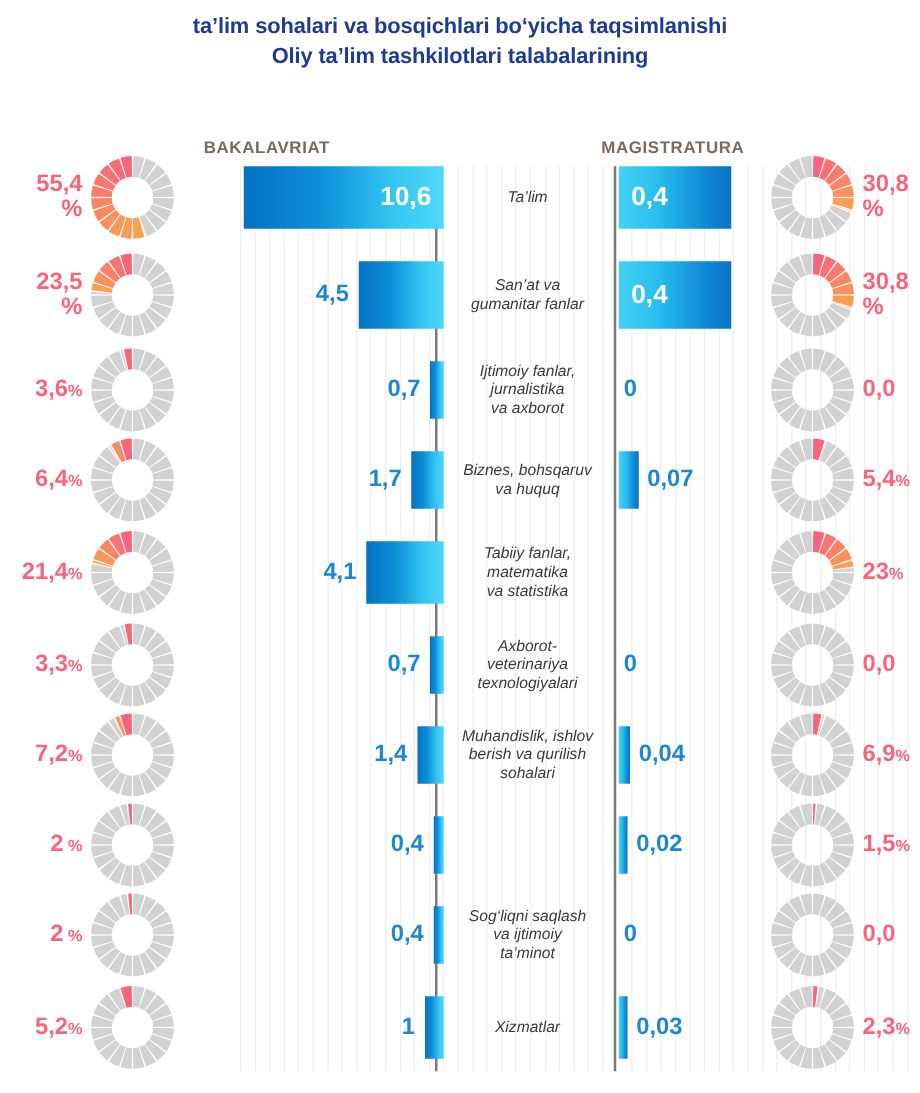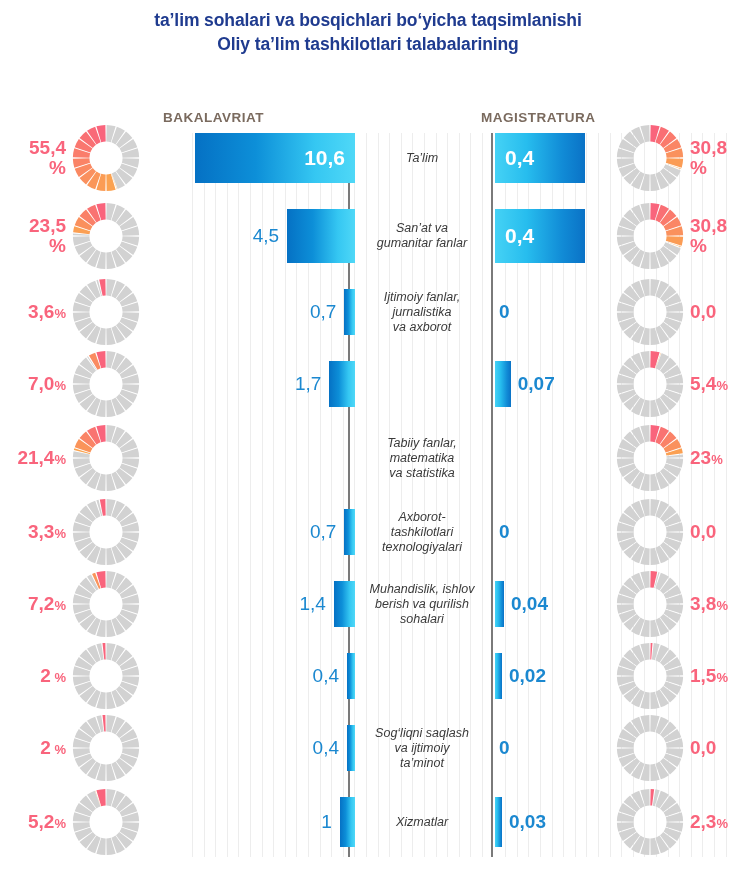--- a/index.html
+++ b/index.html
@@ -56,21 +56,21 @@
     position:absolute;right:381px; 
     top:50%;transform:translateY(-50%);
     background:linear-gradient(to right,#0571c4 0%,#0d8fd8 38%,#35c7f2 75%,#4fd8f7 100%);
   }
   .bar-left .bar-val{
     position:absolute;right:10px;top:50%;transform:translateY(-50%);
     color:#ffffff;font-size:21px;font-weight:bold;white-space:nowrap;
   }
   .bar-left .bar-val-out{
     position:absolute;right:100%;margin-right:8px;top:50%;transform:translateY(-50%);
-    color:#1B88D0;font-size:19px;font-weight:normal;white-space:nowrap;
+    color:#1B88D0;font-size:19px;font-weight:bold;white-space:nowrap;
   }
 
   
   .bar-right{
     position:absolute;left:495px;
     top:50%;transform:translateY(-50%);
     background:linear-gradient(to right,#45d2f5 0%,#27bdee 35%,#118bd6 75%,#0a72c6 100%);
   }
   .bar-right .bar-val{
     position:absolute;left:10px;top:50%;transform:translateY(-50%);
@@ -336,21 +336,21 @@
           <path d="M5.986575133350065,63.37230090551964 A46,46 0 0,1 4.008477242404368,50.883082350385756 L27.004238621202184,50.44154117519288 A23,23 0 0,0 27.993287566675033,56.68615045275982 Z" fill="#d2d2d2"></path>
           <path d="M4.008477242404368,49.11691764961425 A46,46 0 0,1 5.986575133350051,36.6276990944804 L27.993287566675026,43.313849547240196 A23,23 0 0,0 27.004238621202184,49.558458824807126 Z" fill="#d2d2d2"></path>
           <path d="M6.5323500407535775,34.94797664696122 A46,46 0 0,1 12.273013709806463,23.681289821506283 L31.13650685490323,36.84064491075314 A23,23 0 0,0 28.26617502037679,42.47398832348061 Z" fill="#d2d2d2"></path>
           <path d="M13.311139274039483,22.252432563717004 A46,46 0 0,1 22.25243256371698,13.311139274039505 L36.12621628185849,31.655569637019752 A23,23 0 0,0 31.65556963701974,36.126216281858504 Z" fill="#d2d2d2"></path>
           <path d="M23.68128982150627,12.27301370980647 A46,46 0 0,1 34.94797664696119,6.532350040753592 L42.4739883234806,28.266175020376796 A23,23 0 0,0 36.840644910753134,31.136506854903235 Z" fill="#d2d2d2"></path>
           <path d="M36.62769909448036,5.986575133350065 A46,46 0 0,1 49.11691764961424,4.008477242404368 L49.55845882480712,27.004238621202184 A23,23 0 0,0 43.31384954724018,27.993287566675033 Z" fill="#d2d2d2"></path>
         </svg></div>
       <div class="pct pct-right"><span class="num">0,0</span></div>
     </div>
     <div class="row" style="height: 72px;">
-      <div class="pct pct-left"><span class="num">7,0</span><span class="sym">%</span></div>
+      <div class="pct pct-left"><span class="num">6,4</span><span class="sym">%</span></div>
       <div class="donut donut-left"><svg viewBox="0 0 100 100" width="72" height="72">
           <path d="M36.62769909448036,5.986575133350065 A46,46 0 0,1 49.11691764961424,4.008477242404368 L49.55845882480712,27.004238621202184 A23,23 0 0,0 43.31384954724018,27.993287566675033 Z" fill="rgb(249,100,124)"></path>
           <path d="M26.34955221796595,10.5455158478877 A46,46 0 0,1 34.94797664696119,6.532350040753592 L42.4739883234806,28.266175020376796 A23,23 0 0,0 38.174776108982975,30.27275792394385 Z" fill="rgb(250,139,97)"></path>
           <path d="M23.68128982150627,12.27301370980647 A46,46 0 0,1 24.852413369629637,11.482485974974736 L37.426206684814815,30.741242987487368 A23,23 0 0,0 36.840644910753134,31.136506854903235 Z" fill="#d2d2d2"></path>
           <path d="M13.311139274039483,22.252432563717004 A46,46 0 0,1 22.25243256371698,13.311139274039505 L36.12621628185849,31.655569637019752 A23,23 0 0,0 31.65556963701974,36.126216281858504 Z" fill="#d2d2d2"></path>
           <path d="M6.5323500407535775,34.94797664696122 A46,46 0 0,1 12.273013709806463,23.681289821506283 L31.13650685490323,36.84064491075314 A23,23 0 0,0 28.26617502037679,42.47398832348061 Z" fill="#d2d2d2"></path>
           <path d="M4.008477242404368,49.11691764961425 A46,46 0 0,1 5.986575133350051,36.6276990944804 L27.993287566675026,43.313849547240196 A23,23 0 0,0 27.004238621202184,49.558458824807126 Z" fill="#d2d2d2"></path>
           <path d="M5.986575133350065,63.37230090551964 A46,46 0 0,1 4.008477242404368,50.883082350385756 L27.004238621202184,50.44154117519288 A23,23 0 0,0 27.993287566675033,56.68615045275982 Z" fill="#d2d2d2"></path>
           <path d="M12.273013709806492,76.31871017849376 A46,46 0 0,1 6.532350040753585,65.05202335303879 L28.266175020376792,57.526011676519396 A23,23 0 0,0 31.136506854903246,63.15935508924688 Z" fill="#d2d2d2"></path>
           <path d="M22.252432563717004,86.68886072596051 A46,46 0 0,1 13.311139274039483,77.74756743628299 L31.65556963701974,63.873783718141496 A23,23 0 0,0 36.126216281858504,68.34443036298026 Z" fill="#d2d2d2"></path>
@@ -362,20 +362,24 @@
           <path d="M93.46764995924642,65.05202335303878 A46,46 0 0,1 87.72698629019351,76.31871017849375 L68.86349314509675,63.15935508924687 A23,23 0 0,0 71.73382497962321,57.52601167651939 Z" fill="#d2d2d2"></path>
           <path d="M95.99152275759563,50.88308235038572 A46,46 0 0,1 94.01342486664994,63.372300905519616 L72.00671243332496,56.68615045275981 A23,23 0 0,0 72.99576137879782,50.44154117519286 Z" fill="#d2d2d2"></path>
           <path d="M94.01342486664994,36.627699094480384 A46,46 0 0,1 95.99152275759563,49.11691764961428 L72.99576137879782,49.55845882480714 A23,23 0 0,0 72.00671243332496,43.31384954724019 Z" fill="#d2d2d2"></path>
           <path d="M87.72698629019351,23.681289821506258 A46,46 0 0,1 93.46764995924642,34.94797664696122 L71.73382497962321,42.47398832348061 A23,23 0 0,0 68.86349314509675,36.84064491075313 Z" fill="#d2d2d2"></path>
           <path d="M77.74756743628299,13.31113927403949 A46,46 0 0,1 86.68886072596052,22.252432563717004 L68.34443036298026,36.126216281858504 A23,23 0 0,0 63.873783718141496,31.655569637019745 Z" fill="#d2d2d2"></path>
           <path d="M65.05202335303878,6.5323500407535775 A46,46 0 0,1 76.31871017849375,12.273013709806484 L63.15935508924687,31.136506854903242 A23,23 0 0,0 57.52601167651939,28.26617502037679 Z" fill="#d2d2d2"></path>
           <path d="M50.88308235038572,4.008477242404368 A46,46 0 0,1 63.37230090551962,5.986575133350058 L56.68615045275981,27.99328756667503 A23,23 0 0,0 50.44154117519286,27.004238621202184 Z" fill="#d2d2d2"></path>
         </svg></div>
       <div class="bar-left" style="width: 25.6604px; height: 46px;">
         <span class="bar-val-out">1,7</span>
+      </div>
+      <div class="cat-label">
+        <div>Biznes, bohsqaruv</div>
+        <div>va huquq</div>
       </div>
       <div class="bar-right" style="width: 15.75px; height: 46px;">
         <span class="bar-val-out">0,07</span>
       </div>
       <div class="donut donut-right"><svg viewBox="0 0 100 100" width="72" height="72">
           <path d="M50.88308235038572,4.008477242404368 A46,46 0 0,1 63.37230090551962,5.986575133350058 L56.68615045275981,27.99328756667503 A23,23 0 0,0 50.44154117519286,27.004238621202184 Z" fill="rgb(249,100,124)"></path>
           <path d="M65.05202335303878,6.5323500407535775 A46,46 0 0,1 65.43077220851173,6.6653571717843505 L57.71538610425586,28.332678585892175 A23,23 0 0,0 57.52601167651939,28.26617502037679 Z" fill="rgb(251,164,80)"></path>
           <path d="M66.13961595492933,6.92433637391769 A46,46 0 0,1 76.31871017849375,12.273013709806484 L63.15935508924687,31.136506854903242 A23,23 0 0,0 58.06980797746466,28.462168186958845 Z" fill="#d2d2d2"></path>
           <path d="M77.74756743628299,13.31113927403949 A46,46 0 0,1 86.68886072596052,22.252432563717004 L68.34443036298026,36.126216281858504 A23,23 0 0,0 63.873783718141496,31.655569637019745 Z" fill="#d2d2d2"></path>
           <path d="M87.72698629019351,23.681289821506258 A46,46 0 0,1 93.46764995924642,34.94797664696122 L71.73382497962321,42.47398832348061 A23,23 0 0,0 68.86349314509675,36.84064491075313 Z" fill="#d2d2d2"></path>
@@ -416,20 +420,23 @@
           <path d="M76.31871017849375,87.72698629019351 A46,46 0 0,1 65.05202335303878,93.46764995924642 L57.52601167651939,71.73382497962321 A23,23 0 0,0 63.15935508924687,68.86349314509675 Z" fill="#d2d2d2"></path>
           <path d="M86.68886072596052,77.74756743628299 A46,46 0 0,1 77.74756743628299,86.68886072596052 L63.873783718141496,68.34443036298026 A23,23 0 0,0 68.34443036298026,63.873783718141496 Z" fill="#d2d2d2"></path>
           <path d="M93.46764995924642,65.05202335303878 A46,46 0 0,1 87.72698629019351,76.31871017849375 L68.86349314509675,63.15935508924687 A23,23 0 0,0 71.73382497962321,57.52601167651939 Z" fill="#d2d2d2"></path>
           <path d="M95.99152275759563,50.88308235038572 A46,46 0 0,1 94.01342486664994,63.372300905519616 L72.00671243332496,56.68615045275981 A23,23 0 0,0 72.99576137879782,50.44154117519286 Z" fill="#d2d2d2"></path>
           <path d="M94.01342486664994,36.627699094480384 A46,46 0 0,1 95.99152275759563,49.11691764961428 L72.99576137879782,49.55845882480714 A23,23 0 0,0 72.00671243332496,43.31384954724019 Z" fill="#d2d2d2"></path>
           <path d="M87.72698629019351,23.681289821506258 A46,46 0 0,1 93.46764995924642,34.94797664696122 L71.73382497962321,42.47398832348061 A23,23 0 0,0 68.86349314509675,36.84064491075313 Z" fill="#d2d2d2"></path>
           <path d="M77.74756743628299,13.31113927403949 A46,46 0 0,1 86.68886072596052,22.252432563717004 L68.34443036298026,36.126216281858504 A23,23 0 0,0 63.873783718141496,31.655569637019745 Z" fill="#d2d2d2"></path>
           <path d="M65.05202335303878,6.5323500407535775 A46,46 0 0,1 76.31871017849375,12.273013709806484 L63.15935508924687,31.136506854903242 A23,23 0 0,0 57.52601167651939,28.26617502037679 Z" fill="#d2d2d2"></path>
           <path d="M50.88308235038572,4.008477242404368 A46,46 0 0,1 63.37230090551962,5.986575133350058 L56.68615045275981,27.99328756667503 A23,23 0 0,0 50.44154117519286,27.004238621202184 Z" fill="#d2d2d2"></path>
         </svg></div>
+      <div class="bar-left" style="width: 61.8868px; height: 50px;">
+        <span class="bar-val-out">4,1</span>
+      </div>
       <div class="cat-label">
         <div>Tabiiy fanlar,</div>
         <div>matematika</div>
         <div>va statistika</div>
       </div>
       <div class="donut donut-right"><svg viewBox="0 0 100 100" width="72" height="72">
           <path d="M50.88308235038572,4.008477242404368 A46,46 0 0,1 63.37230090551962,5.986575133350058 L56.68615045275981,27.99328756667503 A23,23 0 0,0 50.44154117519286,27.004238621202184 Z" fill="rgb(249,100,124)"></path>
           <path d="M65.05202335303878,6.5323500407535775 A46,46 0 0,1 76.31871017849375,12.273013709806484 L63.15935508924687,31.136506854903242 A23,23 0 0,0 57.52601167651939,28.26617502037679 Z" fill="rgb(249,115,114)"></path>
           <path d="M77.74756743628299,13.31113927403949 A46,46 0 0,1 86.68886072596052,22.252432563717004 L68.34443036298026,36.126216281858504 A23,23 0 0,0 63.873783718141496,31.655569637019745 Z" fill="rgb(250,130,103)"></path>
           <path d="M87.72698629019351,23.681289821506258 A46,46 0 0,1 93.46764995924642,34.94797664696122 L71.73382497962321,42.47398832348061 A23,23 0 0,0 68.86349314509675,36.84064491075313 Z" fill="rgb(250,145,93)"></path>
@@ -476,21 +483,21 @@
           <path d="M87.72698629019351,23.681289821506258 A46,46 0 0,1 93.46764995924642,34.94797664696122 L71.73382497962321,42.47398832348061 A23,23 0 0,0 68.86349314509675,36.84064491075313 Z" fill="#d2d2d2"></path>
           <path d="M77.74756743628299,13.31113927403949 A46,46 0 0,1 86.68886072596052,22.252432563717004 L68.34443036298026,36.126216281858504 A23,23 0 0,0 63.873783718141496,31.655569637019745 Z" fill="#d2d2d2"></path>
           <path d="M65.05202335303878,6.5323500407535775 A46,46 0 0,1 76.31871017849375,12.273013709806484 L63.15935508924687,31.136506854903242 A23,23 0 0,0 57.52601167651939,28.26617502037679 Z" fill="#d2d2d2"></path>
           <path d="M50.88308235038572,4.008477242404368 A46,46 0 0,1 63.37230090551962,5.986575133350058 L56.68615045275981,27.99328756667503 A23,23 0 0,0 50.44154117519286,27.004238621202184 Z" fill="#d2d2d2"></path>
         </svg></div>
       <div class="bar-left" style="width: 10.566px; height: 46px;">
         <span class="bar-val-out">0,7</span>
       </div>
       <div class="cat-label">
         <div>Axborot-</div>
-        <div>tashkilotlari</div>
+        <div>veterinariya</div>
         <div>texnologiyalari</div>
       </div>
       <div class="bar-right" style="width: 0px; height: 46px; background: transparent;">
         <span class="bar-val-out" style="margin-left: 4px;">0</span>
       </div>
       <div class="donut donut-right"><svg viewBox="0 0 100 100" width="72" height="72">
           <path d="M50.88308235038572,4.008477242404368 A46,46 0 0,1 63.37230090551962,5.986575133350058 L56.68615045275981,27.99328756667503 A23,23 0 0,0 50.44154117519286,27.004238621202184 Z" fill="#d2d2d2"></path>
           <path d="M65.05202335303878,6.5323500407535775 A46,46 0 0,1 76.31871017849375,12.273013709806484 L63.15935508924687,31.136506854903242 A23,23 0 0,0 57.52601167651939,28.26617502037679 Z" fill="#d2d2d2"></path>
           <path d="M77.74756743628299,13.31113927403949 A46,46 0 0,1 86.68886072596052,22.252432563717004 L68.34443036298026,36.126216281858504 A23,23 0 0,0 63.873783718141496,31.655569637019745 Z" fill="#d2d2d2"></path>
           <path d="M87.72698629019351,23.681289821506258 A46,46 0 0,1 93.46764995924642,34.94797664696122 L71.73382497962321,42.47398832348061 A23,23 0 0,0 68.86349314509675,36.84064491075313 Z" fill="#d2d2d2"></path>
@@ -565,21 +572,21 @@
           <path d="M34.94797664696124,93.46764995924642 A46,46 0 0,1 23.681289821506248,87.72698629019351 L36.84064491075313,68.86349314509675 A23,23 0 0,0 42.47398832348062,71.73382497962321 Z" fill="#d2d2d2"></path>
           <path d="M22.252432563717004,86.68886072596051 A46,46 0 0,1 13.311139274039483,77.74756743628299 L31.65556963701974,63.873783718141496 A23,23 0 0,0 36.126216281858504,68.34443036298026 Z" fill="#d2d2d2"></path>
           <path d="M12.273013709806492,76.31871017849376 A46,46 0 0,1 6.532350040753585,65.05202335303879 L28.266175020376792,57.526011676519396 A23,23 0 0,0 31.136506854903246,63.15935508924688 Z" fill="#d2d2d2"></path>
           <path d="M5.986575133350065,63.37230090551964 A46,46 0 0,1 4.008477242404368,50.883082350385756 L27.004238621202184,50.44154117519288 A23,23 0 0,0 27.993287566675033,56.68615045275982 Z" fill="#d2d2d2"></path>
           <path d="M4.008477242404368,49.11691764961425 A46,46 0 0,1 5.986575133350051,36.6276990944804 L27.993287566675026,43.313849547240196 A23,23 0 0,0 27.004238621202184,49.558458824807126 Z" fill="#d2d2d2"></path>
           <path d="M6.5323500407535775,34.94797664696122 A46,46 0 0,1 12.273013709806463,23.681289821506283 L31.13650685490323,36.84064491075314 A23,23 0 0,0 28.26617502037679,42.47398832348061 Z" fill="#d2d2d2"></path>
           <path d="M13.311139274039483,22.252432563717004 A46,46 0 0,1 22.25243256371698,13.311139274039505 L36.12621628185849,31.655569637019752 A23,23 0 0,0 31.65556963701974,36.126216281858504 Z" fill="#d2d2d2"></path>
           <path d="M23.68128982150627,12.27301370980647 A46,46 0 0,1 34.94797664696119,6.532350040753592 L42.4739883234806,28.266175020376796 A23,23 0 0,0 36.840644910753134,31.136506854903235 Z" fill="#d2d2d2"></path>
           <path d="M36.62769909448036,5.986575133350065 A46,46 0 0,1 49.11691764961424,4.008477242404368 L49.55845882480712,27.004238621202184 A23,23 0 0,0 43.31384954724018,27.993287566675033 Z" fill="#d2d2d2"></path>
         </svg></div>
-      <div class="pct pct-right"><span class="num">3,8</span><span class="sym">%</span></div>
+      <div class="pct pct-right"><span class="num">6,9</span><span class="sym">%</span></div>
     </div>
     <div class="row" style="height: 72px;">
       <div class="pct pct-left"><span class="num">2</span><span class="sym"> %</span></div>
       <div class="donut donut-left"><svg viewBox="0 0 100 100" width="72" height="72">
           <path d="M45.11185271853332,4.260454569872579 A46,46 0 0,1 49.11691764961424,4.008477242404368 L49.55845882480712,27.004238621202184 A23,23 0 0,0 47.555926359266664,27.13022728493629 Z" fill="rgb(249,100,124)"></path>
           <path d="M36.62769909448036,5.986575133350065 A46,46 0 0,1 43.35961475395523,4.481813702827402 L46.679807376977614,27.2409068514137 A23,23 0 0,0 43.31384954724018,27.993287566675033 Z" fill="#d2d2d2"></path>
           <path d="M23.68128982150627,12.27301370980647 A46,46 0 0,1 34.94797664696119,6.532350040753592 L42.4739883234806,28.266175020376796 A23,23 0 0,0 36.840644910753134,31.136506854903235 Z" fill="#d2d2d2"></path>
           <path d="M13.311139274039483,22.252432563717004 A46,46 0 0,1 22.25243256371698,13.311139274039505 L36.12621628185849,31.655569637019752 A23,23 0 0,0 31.65556963701974,36.126216281858504 Z" fill="#d2d2d2"></path>
           <path d="M6.5323500407535775,34.94797664696122 A46,46 0 0,1 12.273013709806463,23.681289821506283 L31.13650685490323,36.84064491075314 A23,23 0 0,0 28.26617502037679,42.47398832348061 Z" fill="#d2d2d2"></path>
           <path d="M4.008477242404368,49.11691764961425 A46,46 0 0,1 5.986575133350051,36.6276990944804 L27.993287566675026,43.313849547240196 A23,23 0 0,0 27.004238621202184,49.558458824807126 Z" fill="#d2d2d2"></path>

